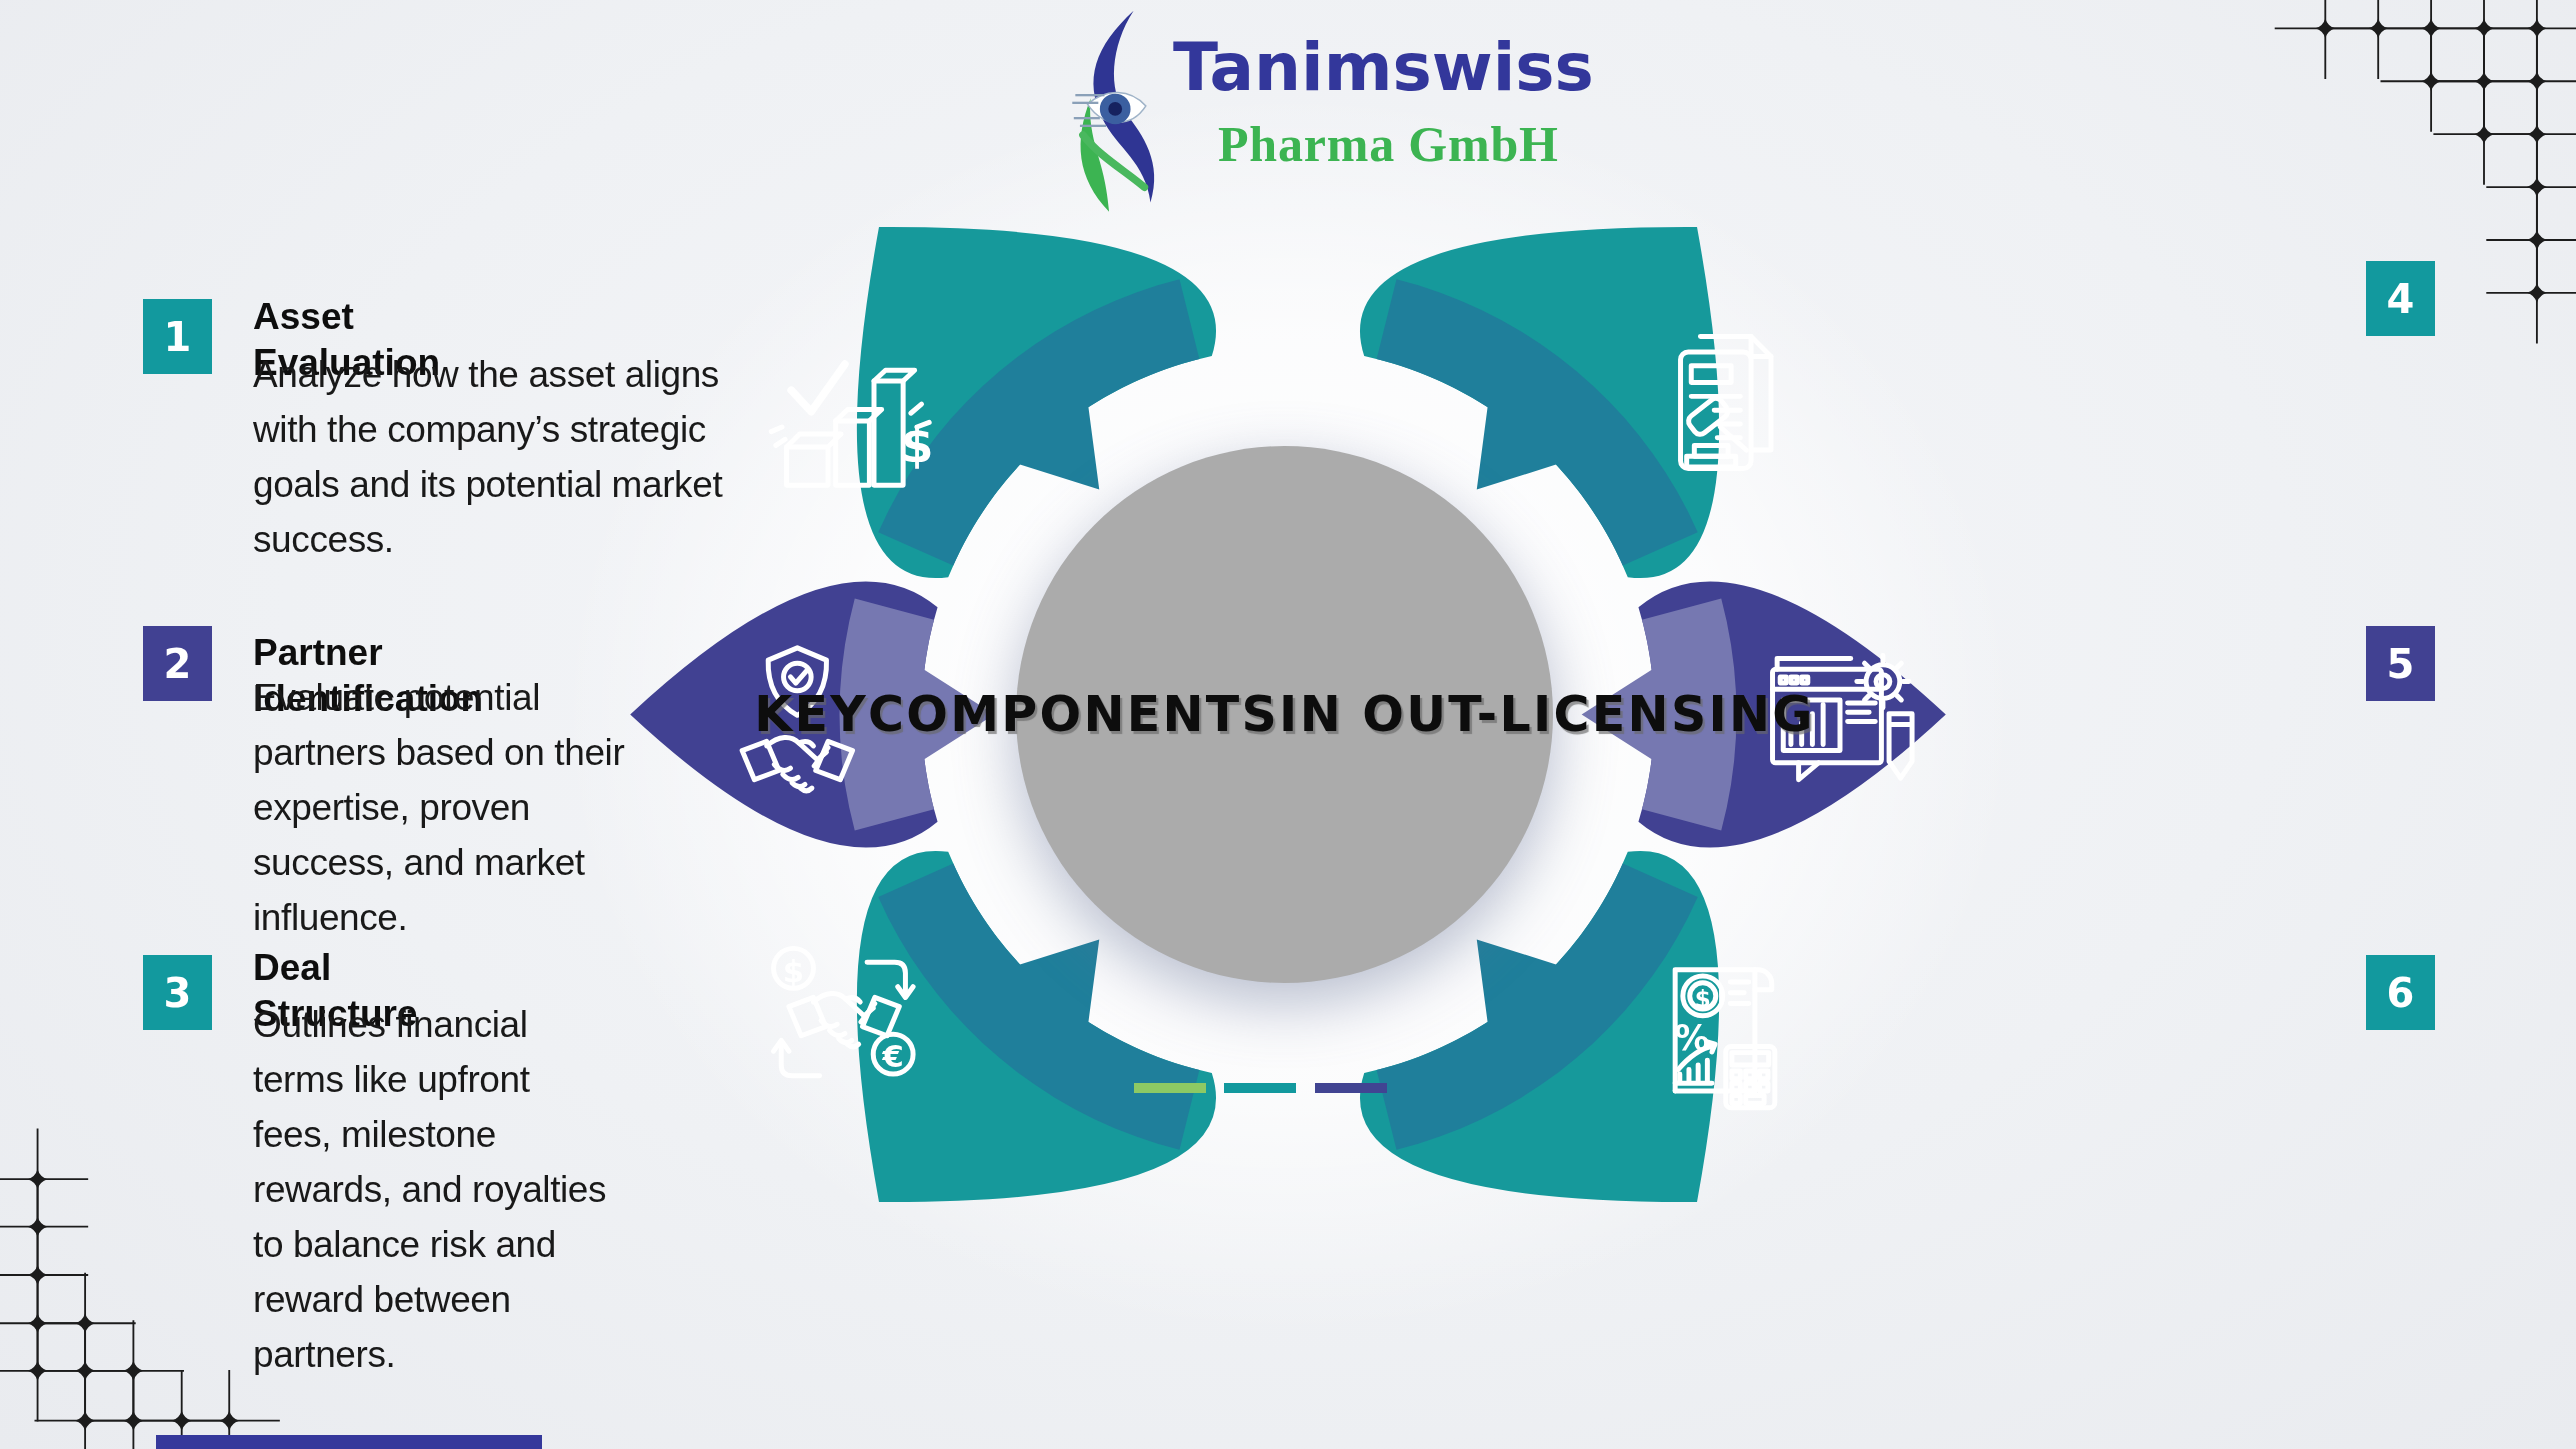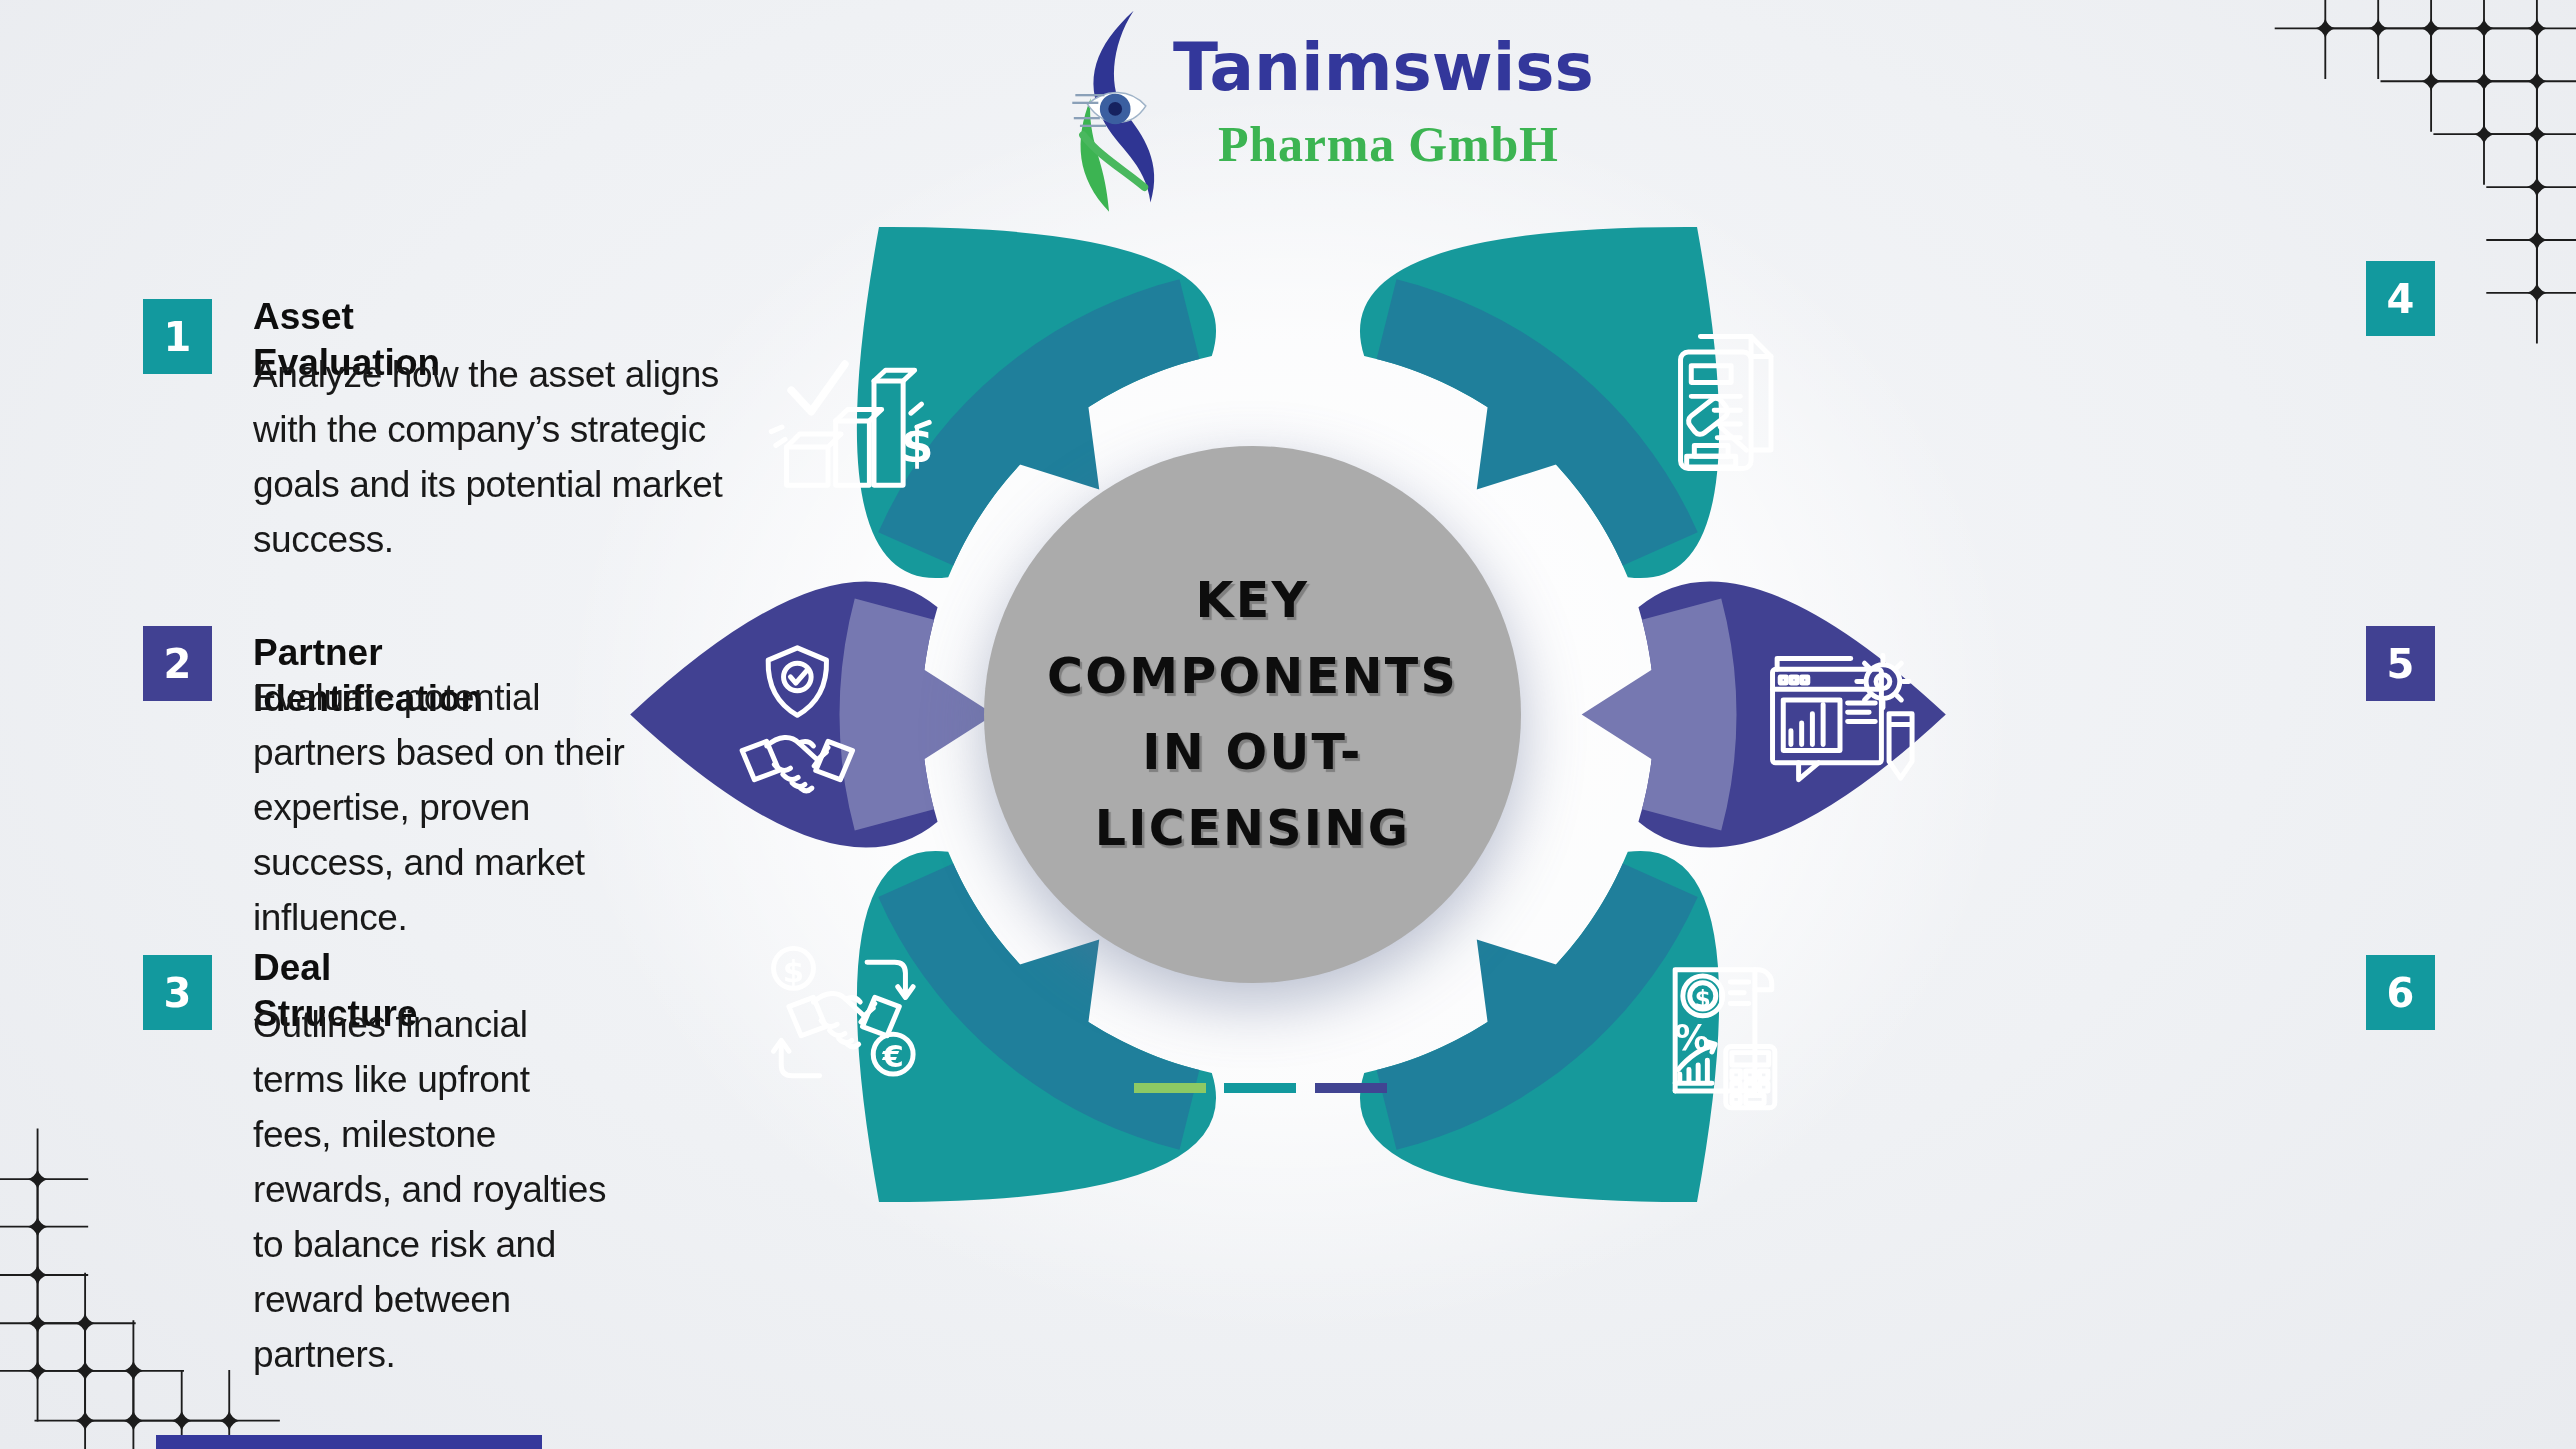--- a/index.html
+++ b/index.html
@@ -2,23 +2,23 @@
 <html style="font-size:12.3px"><head>
 <meta charset="utf-8">
 <style>
   html,body{margin:0;padding:0;}
   body{font-family:"Liberation Sans",sans-serif;}
   .canvas{position:relative;width:2576px;height:1449px;overflow:hidden;
     background:radial-gradient(ellipse at 50% 42%, #f5f6f9 0%, #eff1f4 55%, #e9ebef 100%);}
   .halo{position:absolute;left:560px;top:92px;width:1457px;height:1242px;border-radius:50%;
     background:radial-gradient(closest-side, rgba(255,255,255,.95) 0%, rgba(255,255,255,.75) 60%, rgba(255,255,255,0) 100%);}
   svg.layer{position:absolute;left:0;top:0;}
-  .circle{position:absolute;left:984px;top:446px;width:537px;height:537px;border-radius:50%;
+  .circle{position:absolute;left:1016px;top:446px;width:537px;height:537px;border-radius:50%;
     background:#ababab;box-shadow:0 20px 61px rgba(100,112,150,.45);
-    display:flex;flex-direction:column;align-items:center;justify-content:center;}
+    display:flex;flex-direction:row;align-items:center;justify-content:center;}
   .circle .line{font-family:"DejaVu Sans",sans-serif;font-weight:bold;font-size:49px;line-height:76px;
     letter-spacing:2.3px;color:#0d0d0d;text-shadow:2.3px 3.1px 0.8px rgba(105,105,105,.65);white-space:nowrap;}
   .logo{position:absolute;left:1060px;top:6.1px;width:521px;height:215px;}
   .logo .name{position:absolute;left:113px;top:23px;font-family:"DejaVu Sans",sans-serif;font-weight:bold;
     font-size:66px;color:#33379b;letter-spacing:0px;}
   .logo .sub{position:absolute;left:158px;top:109px;font-family:Liberation Serif, serif;font-weight:bold;
     font-size:50px;color:#3cb452;letter-spacing:0.8px;}
   .item{position:absolute;}
   .badge{position:absolute;width:69px;height:75px;display:flex;align-items:center;justify-content:center;
     color:#fff;font-weight:bold;font-size:40px;font-family:"DejaVu Sans",sans-serif;}

